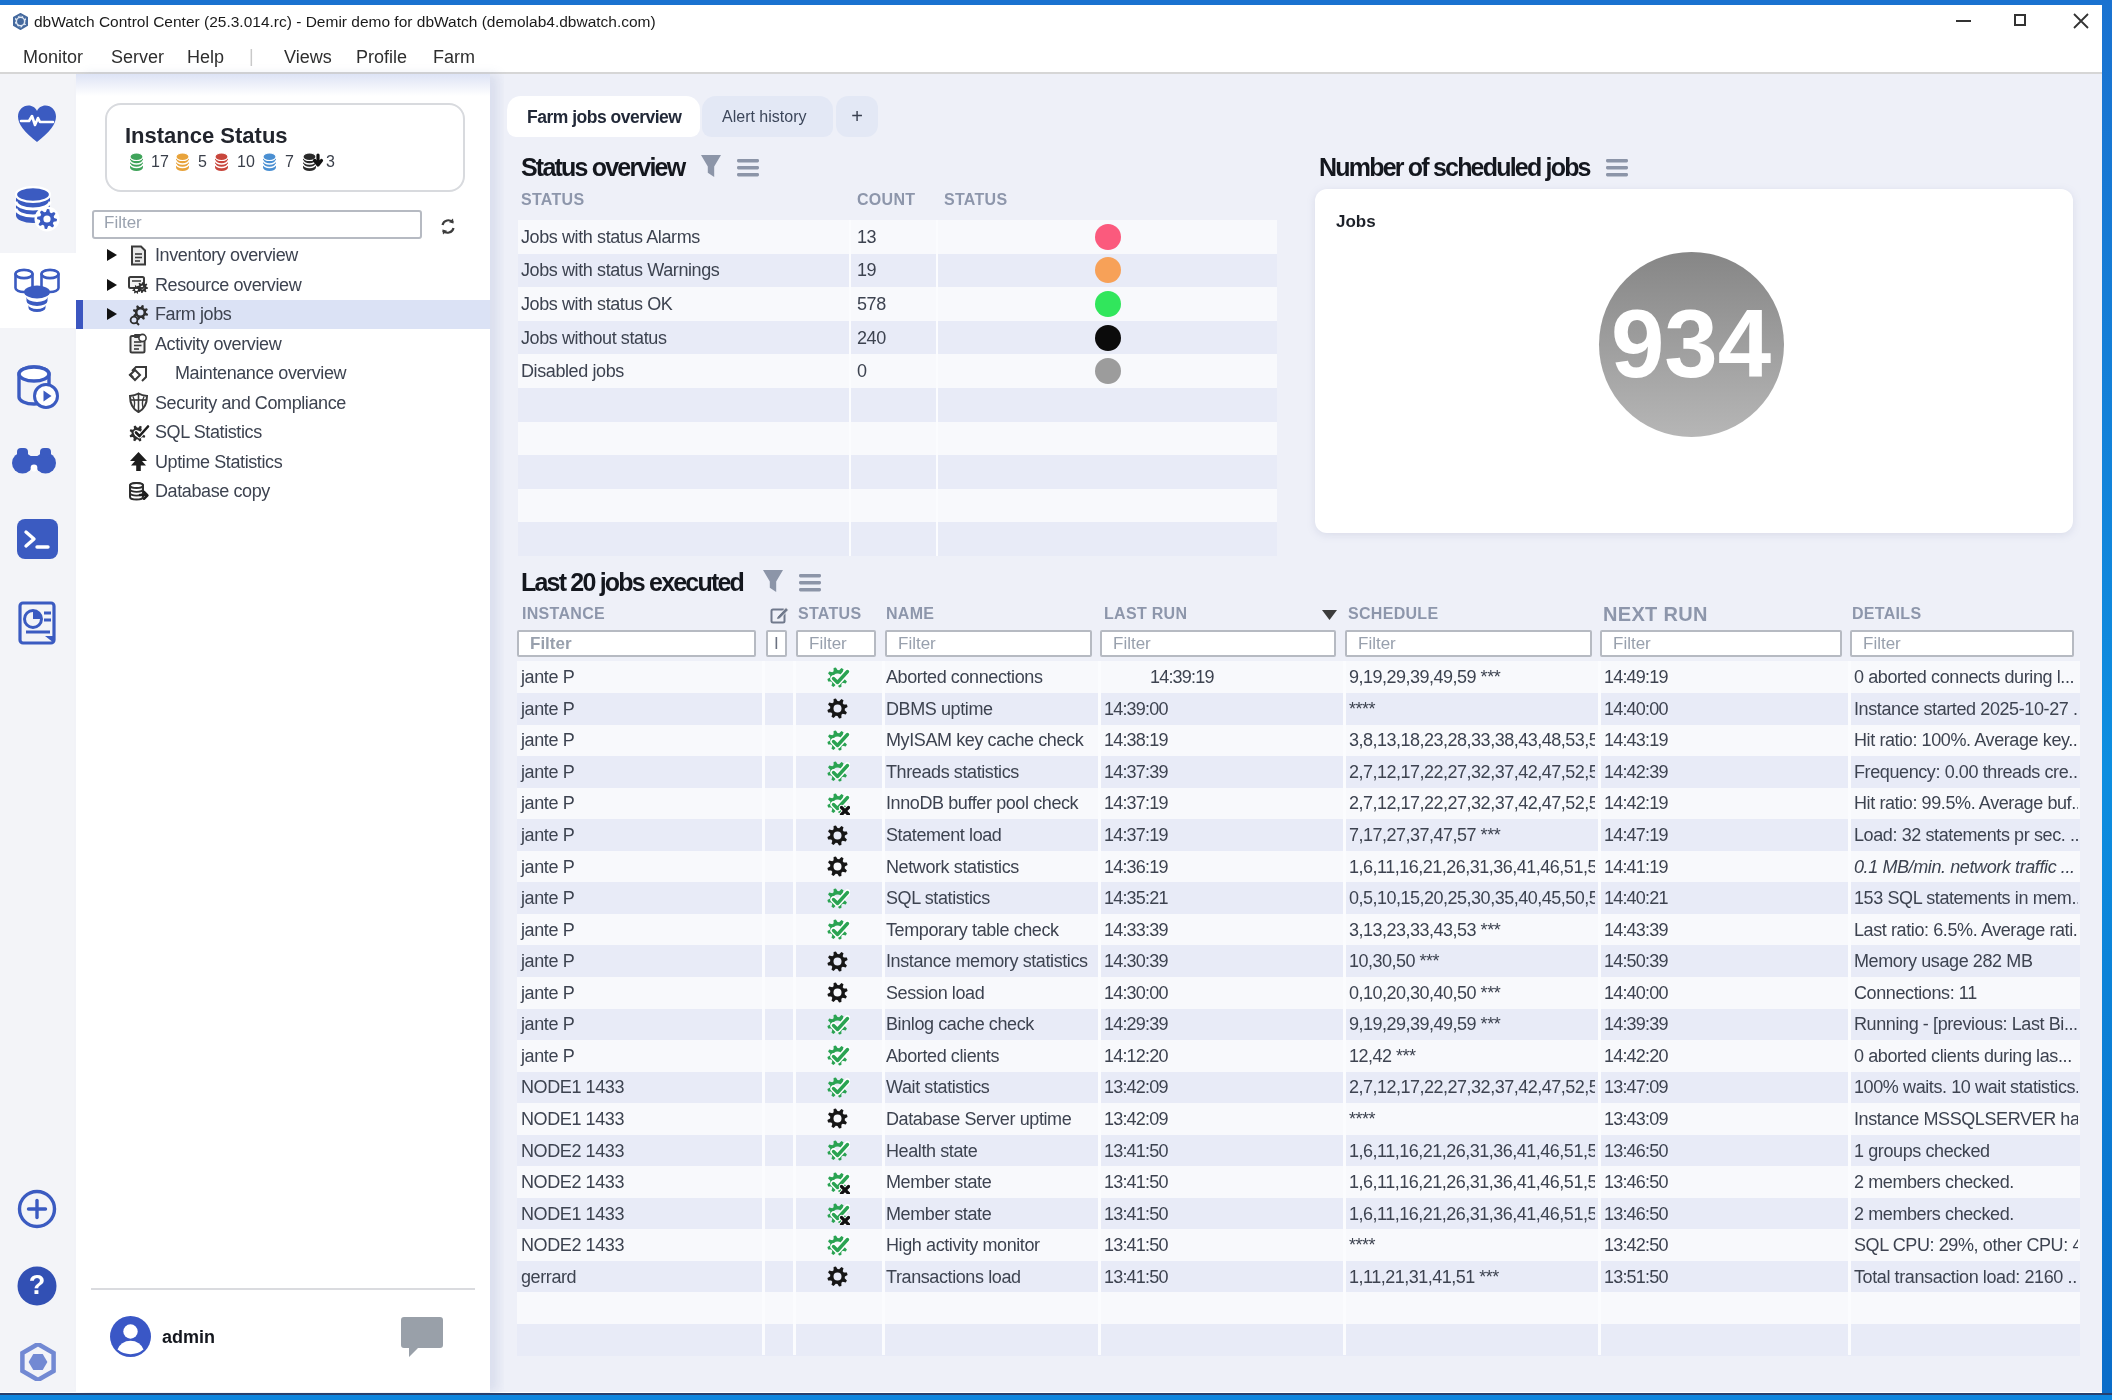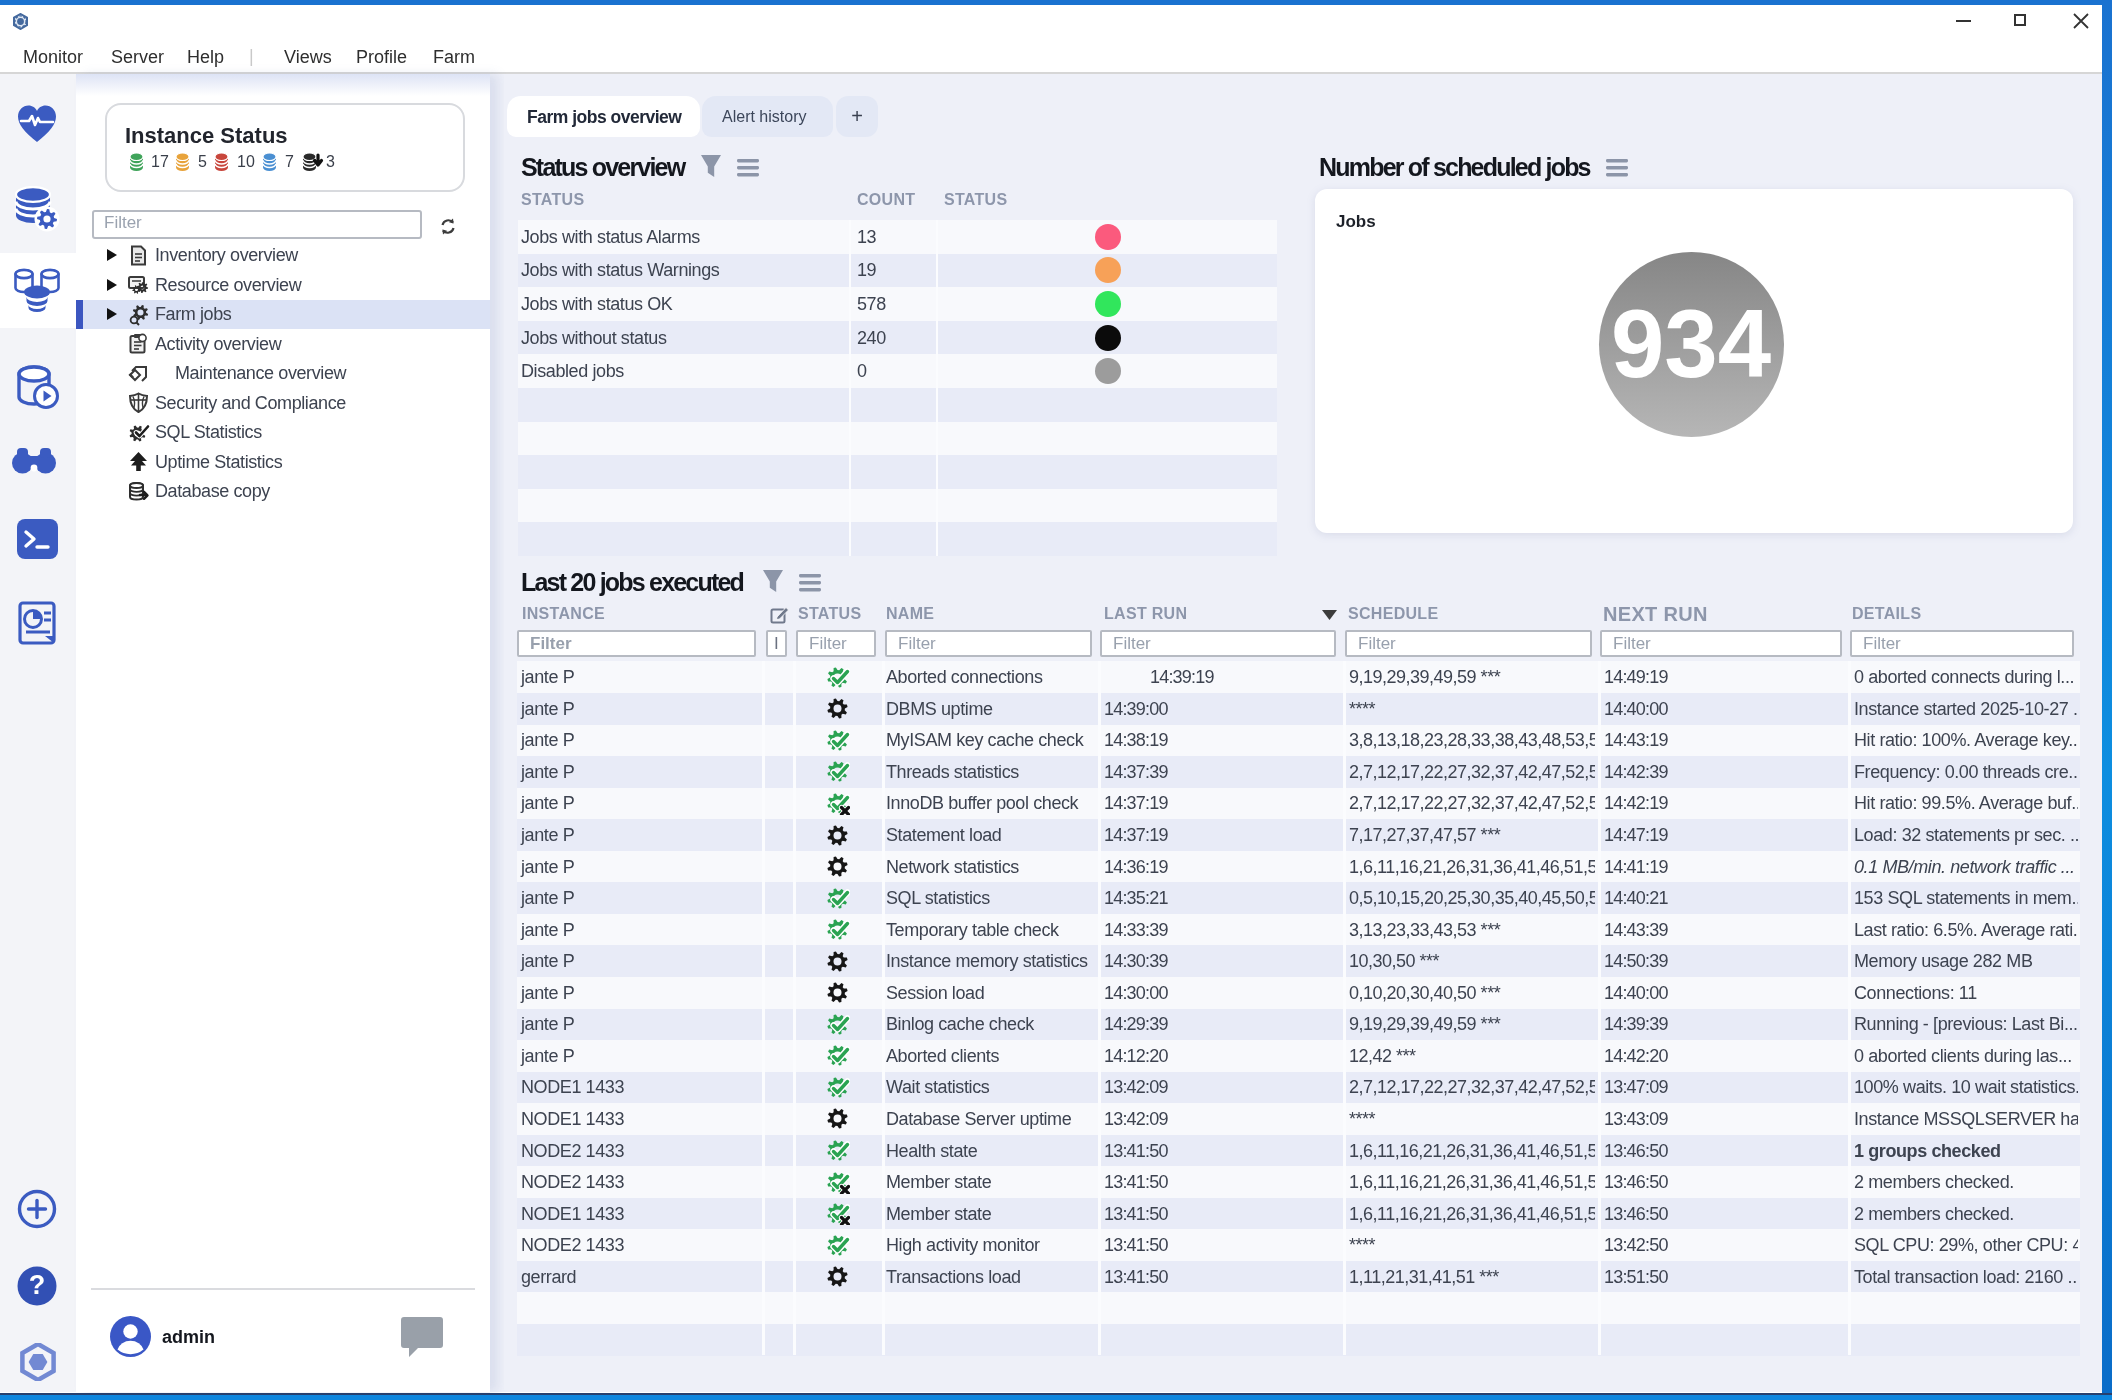--- a/index.html
+++ b/index.html
@@ -5,20 +5,21 @@
 html,body{width:2112px;height:1400px;background:#fff;font-family:"Liberation Sans",sans-serif;overflow:hidden;}
 #w{position:relative;width:2112px;height:1400px;background:#fff;overflow:hidden;}
 </style></head><body>
 <div id="w">
 <div style="position:absolute;left:0;top:0;width:2112px;height:5px;background:#1a72d0;"></div>
 <div style="position:absolute;left:12px;top:13px;line-height:0;"><svg width="17" height="17" viewBox="0 0 17 17" style="">
         <polygon points="15.0,12.2 8.5,16.0 2.0,12.2 2.0,4.7 8.5,1.0 15.0,4.7" fill="#dfe7f2" stroke="#44699e" stroke-width="2"></polygon>
         <circle cx="8.5" cy="8.5" r="3.4" fill="#44699e"></circle>
         <circle cx="8.5" cy="8.5" r="5.6" fill="none" stroke="#44699e" stroke-width="1.4" stroke-dasharray="2.5 1.6"></circle>
       </svg></div>
+<div style="position:absolute;left:34px;top:8px;height:28px;line-height:28px;font-size:15.5px;color:#1a1a1a;font-weight:normal;letter-spacing:0px;white-space:nowrap;">dbWatch Control Center (25.3.014.rc) - Demir demo for dbWatch (demolab4.dbwatch.com)</div>
 <div style="position:absolute;left:1956px;top:20px;width:15px;height:2px;background:#333;"></div>
 <div style="position:absolute;left:2014px;top:14px;width:12px;height:12px;border:2px solid #333;"></div>
 <svg width="16" height="16" viewBox="0 0 16 16" style="position:absolute;left:2073px;top:13px">
       <path d="M1,1 L15,15 M15,1 L1,15" stroke="#333" stroke-width="1.8"></path>
     </svg>
 <div style="position:absolute;left:23px;top:43px;height:28px;line-height:28px;font-size:18px;color:#2e2e2e;font-weight:normal;letter-spacing:0px;white-space:nowrap;">Monitor</div>
 <div style="position:absolute;left:111px;top:43px;height:28px;line-height:28px;font-size:18px;color:#2e2e2e;font-weight:normal;letter-spacing:0px;white-space:nowrap;">Server</div>
 <div style="position:absolute;left:187px;top:43px;height:28px;line-height:28px;font-size:18px;color:#2e2e2e;font-weight:normal;letter-spacing:0px;white-space:nowrap;">Help</div>
 <div style="position:absolute;left:284px;top:43px;height:28px;line-height:28px;font-size:18px;color:#2e2e2e;font-weight:normal;letter-spacing:0px;white-space:nowrap;">Views</div>
 <div style="position:absolute;left:356px;top:43px;height:28px;line-height:28px;font-size:18px;color:#2e2e2e;font-weight:normal;letter-spacing:0px;white-space:nowrap;">Profile</div>
@@ -477,21 +478,21 @@
 <div style="position:absolute;left:521px;top:1136.5249999999994px;height:28px;line-height:28px;font-size:18px;color:#3d4350;font-weight:normal;letter-spacing:-0.4px;white-space:nowrap;">NODE2 1433</div>
 <div style="position:absolute;left:827px;top:1139.0249999999994px;line-height:0;"><svg width="23" height="23" viewBox="0 0 23 23" style="">
         <path d="M19.9,15.4 L18.8,17.5 L15.7,16.7 L14.4,17.8 L14.4,20.9 L12.1,21.6 L10.5,18.9 L8.8,18.7 L6.6,20.9 L4.5,19.8 L5.3,16.7 L4.2,15.4 L1.1,15.4 L0.4,13.1 L3.1,11.5 L3.3,9.8 L1.1,7.6 L2.2,5.5 L5.3,6.3 L6.6,5.2 L6.6,2.1 L8.9,1.4 L10.5,4.1 L12.2,4.3 L14.4,2.1 L16.5,3.2 L15.7,6.3 L16.8,7.6 L19.9,7.6 L20.6,9.9 L17.9,11.5 L17.7,13.2 Z M14.5,11.5 A4.0,4.0 0 1 0 6.5,11.5 A4.0,4.0 0 1 0 14.5,11.5 Z" fill="#2aa352" fill-rule="evenodd"></path>
         <path d="M6.5,12.5 L10.5,16.5 L20.5,5.5" fill="none" stroke="#fff" stroke-width="6.4" stroke-linecap="round" stroke-linejoin="round"></path>
         <path d="M6.5,12.5 L10.5,16.5 L20.5,5.5" fill="none" stroke="#2aa352" stroke-width="3.4" stroke-linecap="round" stroke-linejoin="round"></path>
       </svg></div>
 <div style="position:absolute;left:886px;top:1136.5249999999994px;height:28px;line-height:28px;font-size:18px;color:#3d4350;font-weight:normal;letter-spacing:-0.4px;white-space:nowrap;width:210px;overflow:hidden;">Health state</div>
 <div style="position:absolute;left:1104px;top:1136.5249999999994px;height:28px;line-height:28px;font-size:18px;color:#3d4350;font-weight:normal;letter-spacing:-0.8px;white-space:nowrap;">13:41:50</div>
 <div style="position:absolute;left:1349px;top:1136.5249999999994px;height:28px;line-height:28px;font-size:18px;color:#3d4350;font-weight:normal;letter-spacing:-0.5px;white-space:nowrap;width:246px;overflow:hidden;">1,6,11,16,21,26,31,36,41,46,51,56 ***</div>
 <div style="position:absolute;left:1604px;top:1136.5249999999994px;height:28px;line-height:28px;font-size:18px;color:#3d4350;font-weight:normal;letter-spacing:-0.8px;white-space:nowrap;">13:46:50</div>
-<div style="position:absolute;left:1854px;top:1136.5249999999994px;height:28px;line-height:28px;font-size:18px;color:#3d4350;font-weight:bold;letter-spacing:-0.4px;white-space:nowrap;width:224px;overflow:hidden;">1  groups checked</div>
+<div style="position:absolute;left:1854px;top:1136.5249999999994px;height:28px;line-height:28px;font-size:18px;color:#3d4350;font-weight:normal;letter-spacing:-0.4px;white-space:nowrap;width:224px;overflow:hidden;">1  groups checked</div>
 <div style="position:absolute;left:521px;top:1168.0749999999994px;height:28px;line-height:28px;font-size:18px;color:#3d4350;font-weight:normal;letter-spacing:-0.4px;white-space:nowrap;">NODE2 1433</div>
 <div style="position:absolute;left:827px;top:1170.5749999999994px;line-height:0;"><svg width="23" height="23" viewBox="0 0 23 23" style="">
         <path d="M19.9,15.4 L18.8,17.5 L15.7,16.7 L14.4,17.8 L14.4,20.9 L12.1,21.6 L10.5,18.9 L8.8,18.7 L6.6,20.9 L4.5,19.8 L5.3,16.7 L4.2,15.4 L1.1,15.4 L0.4,13.1 L3.1,11.5 L3.3,9.8 L1.1,7.6 L2.2,5.5 L5.3,6.3 L6.6,5.2 L6.6,2.1 L8.9,1.4 L10.5,4.1 L12.2,4.3 L14.4,2.1 L16.5,3.2 L15.7,6.3 L16.8,7.6 L19.9,7.6 L20.6,9.9 L17.9,11.5 L17.7,13.2 Z M14.5,11.5 A4.0,4.0 0 1 0 6.5,11.5 A4.0,4.0 0 1 0 14.5,11.5 Z" fill="#2aa352" fill-rule="evenodd"></path>
         <path d="M6.5,12.5 L10.5,16.5 L20.5,5.5" fill="none" stroke="#fff" stroke-width="6.4" stroke-linecap="round" stroke-linejoin="round"></path>
         <path d="M6.5,12.5 L10.5,16.5 L20.5,5.5" fill="none" stroke="#2aa352" stroke-width="3.4" stroke-linecap="round" stroke-linejoin="round"></path>
         <path d="M14.5,15.5 L21.5,22.5 M21.5,15.5 L14.5,22.5" stroke="#fff" stroke-width="5.2" stroke-linecap="round"></path>
         <path d="M14.5,15.5 L21.5,22.5 M21.5,15.5 L14.5,22.5" stroke="#111" stroke-width="3.2" stroke-linecap="round"></path>
       </svg></div>
 <div style="position:absolute;left:886px;top:1168.0749999999994px;height:28px;line-height:28px;font-size:18px;color:#3d4350;font-weight:normal;letter-spacing:-0.4px;white-space:nowrap;width:210px;overflow:hidden;">Member state</div>
 <div style="position:absolute;left:1104px;top:1168.0749999999994px;height:28px;line-height:28px;font-size:18px;color:#3d4350;font-weight:normal;letter-spacing:-0.8px;white-space:nowrap;">13:41:50</div>

